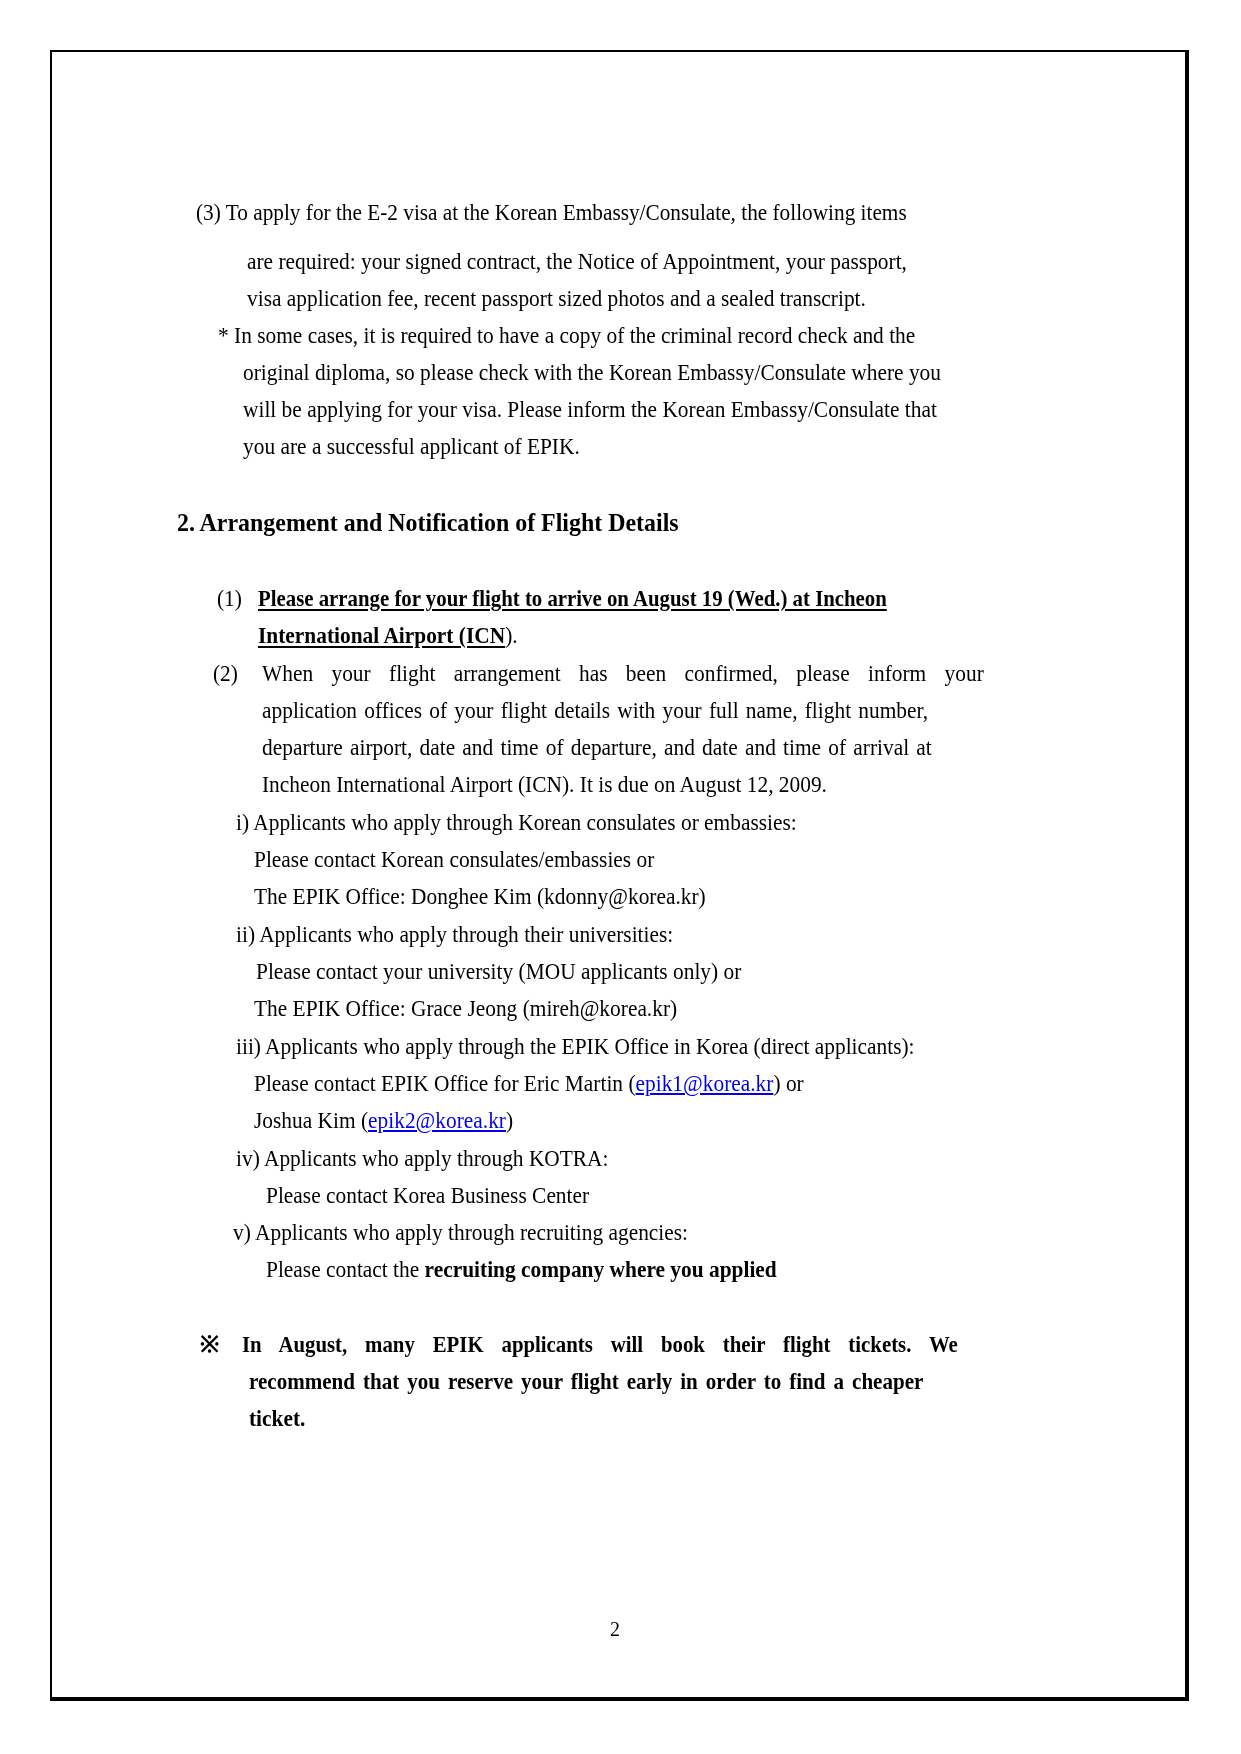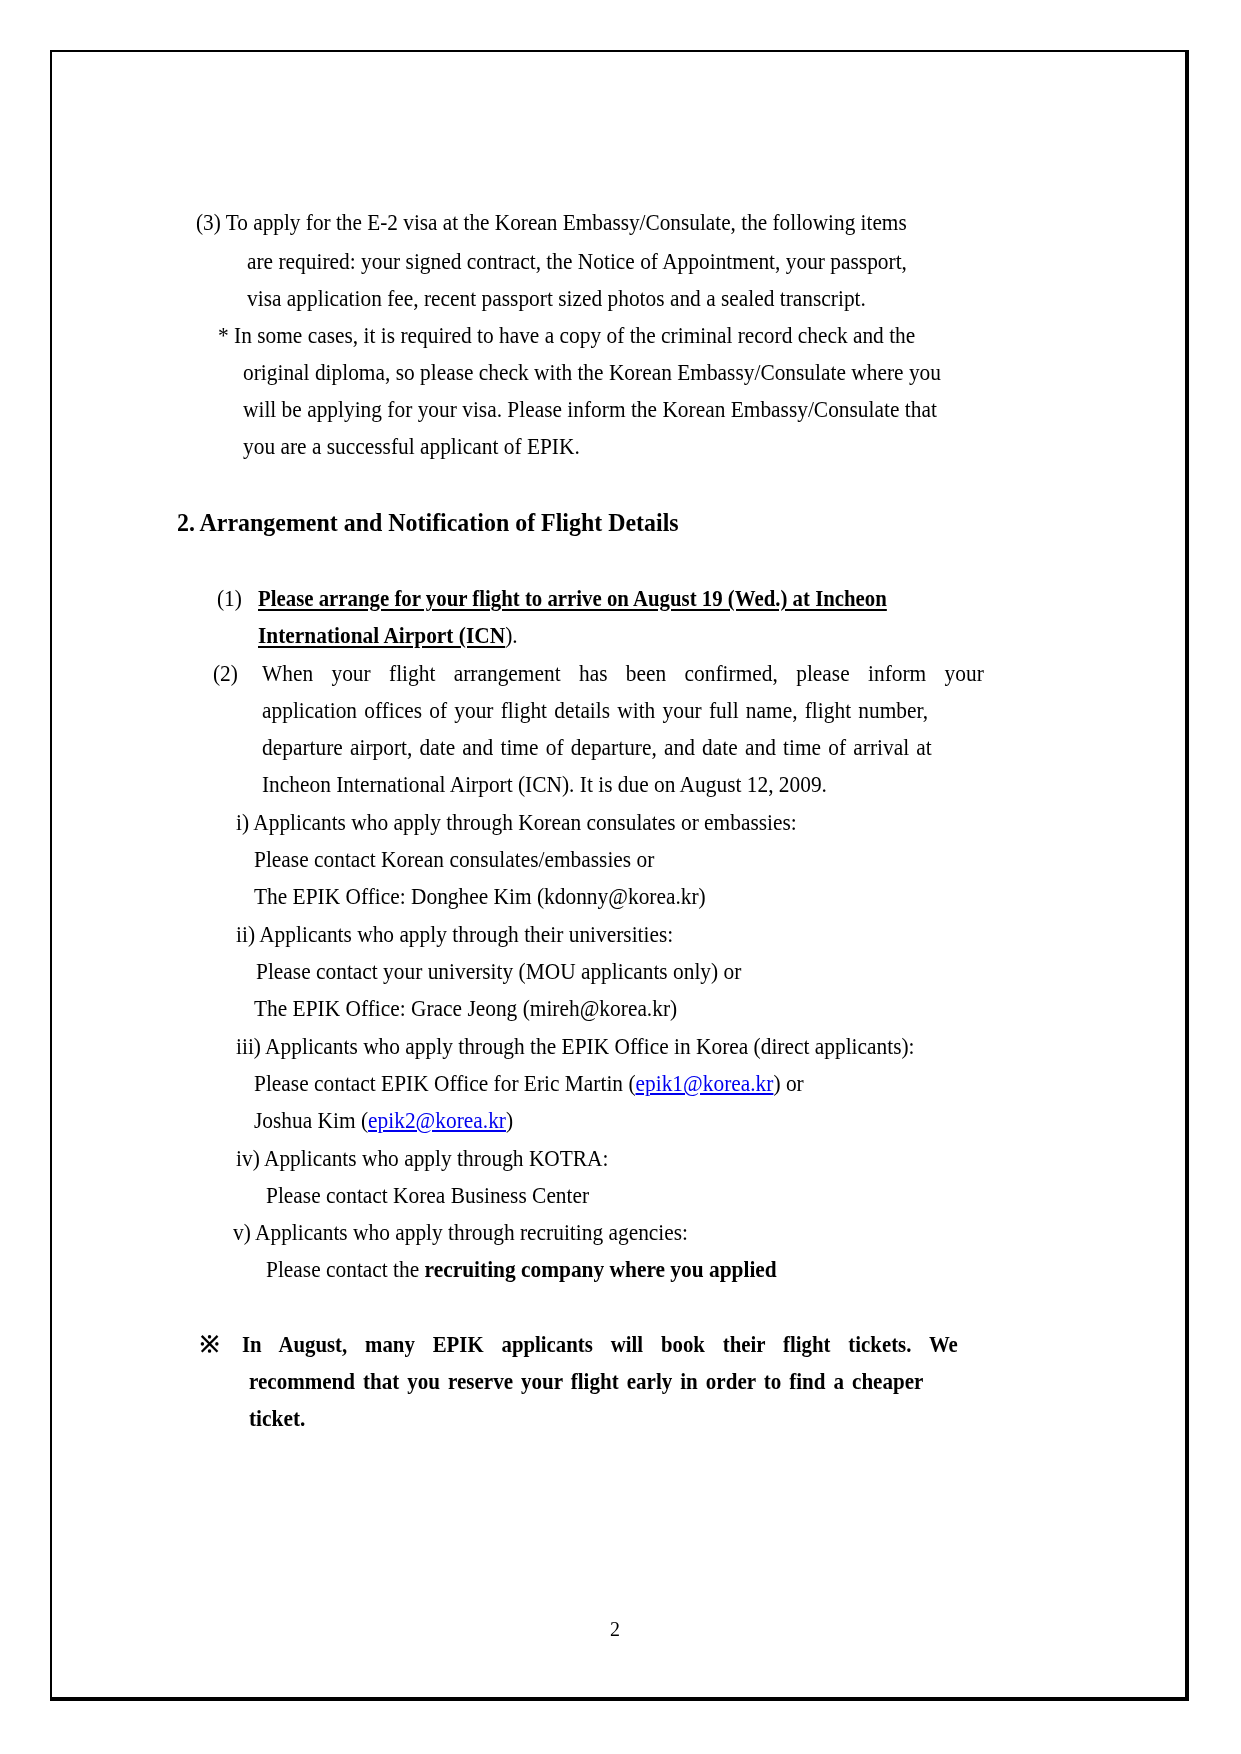--- a/index.html
+++ b/index.html
@@ -20,21 +20,21 @@
   .ul { text-decoration:underline; text-decoration-thickness:2px; text-underline-offset:3px; }
   .link { color:#0000ee; text-decoration:underline; }
   .heading { font-size:26px; font-weight:bold; transform:scaleX(0.92); }
   .pagenum { font-size:20px; transform:none; }
 </style>
 </head>
 <body>
 
 <div class="page-frame"></div>
 
-<div class="ln" style="left:196px;top:208px;width:857px;transform:none;">
+<div class="ln" style="left:196px;top:198px;width:857px;transform:none;">
   <span style="display:inline-block;transform:scaleX(0.925);transform-origin:left;">(3) To apply for the E-2 visa at the Korean Embassy/Consulate, the following items</span>
 </div>
 <div class="ln" style="left:247px;top:247px;">are required: your signed contract, the Notice of Appointment, your passport,</div>
 <div class="ln" style="left:247px;top:284px;">visa application fee, recent passport sized photos and a sealed transcript.</div>
 
 <div class="ln" style="left:218px;top:321px;">* In some cases, it is required to have a copy of the criminal record check and the</div>
 <div class="ln" style="left:243px;top:358px;">original diploma, so please check with the Korean Embassy/Consulate where you</div>
 <div class="ln" style="left:243px;top:395px;">will be applying for your visa. Please inform the Korean Embassy/Consulate that</div>
 <div class="ln" style="left:243px;top:432px;">you are a successful applicant of EPIK.</div>
 

